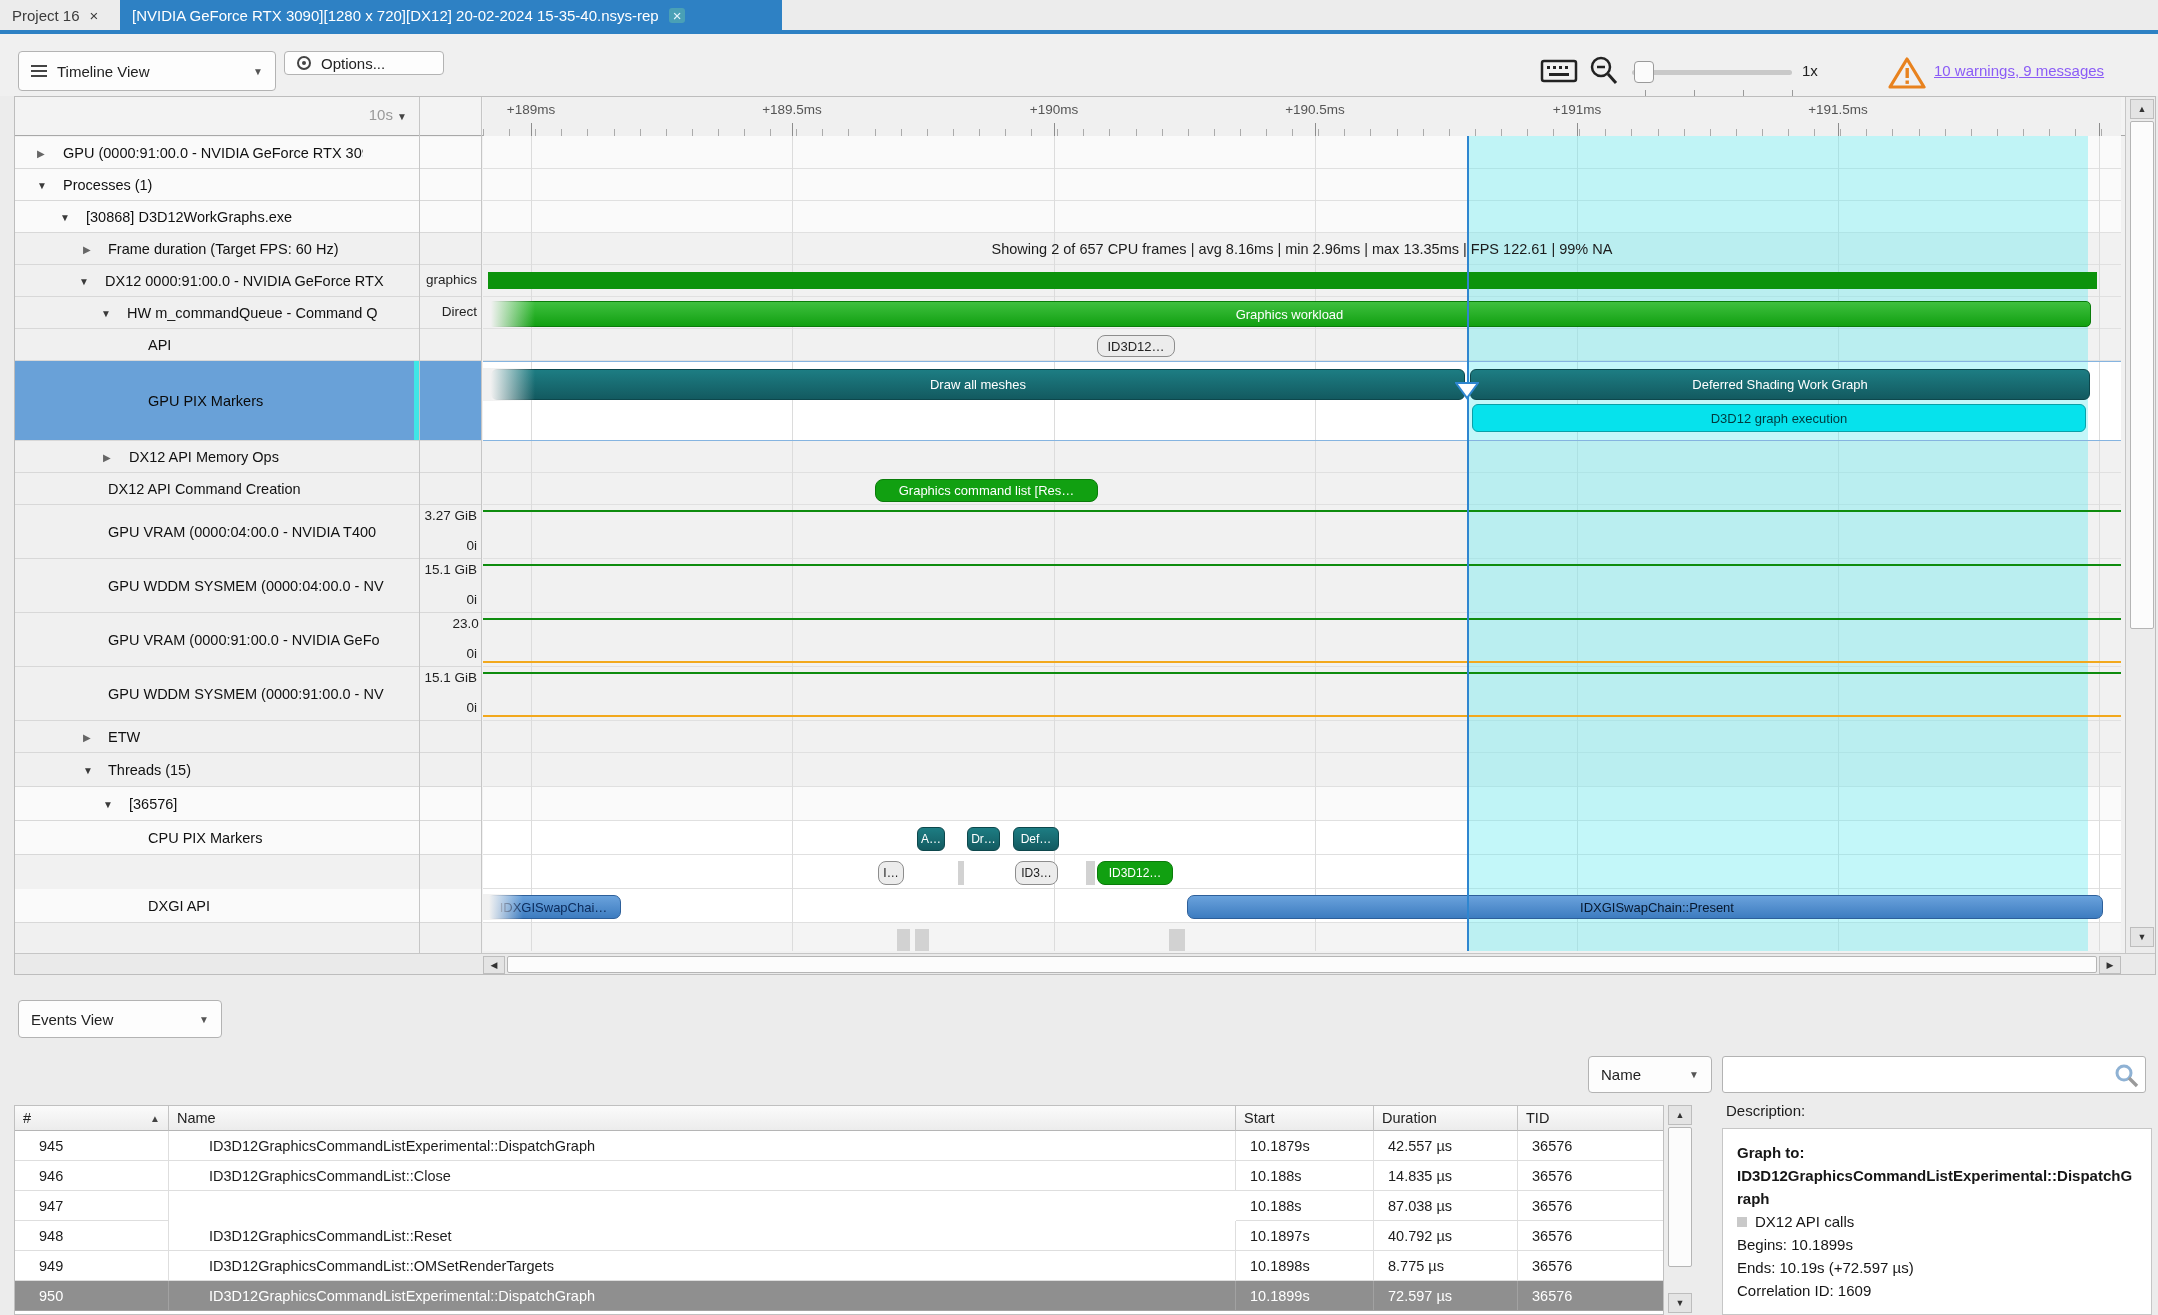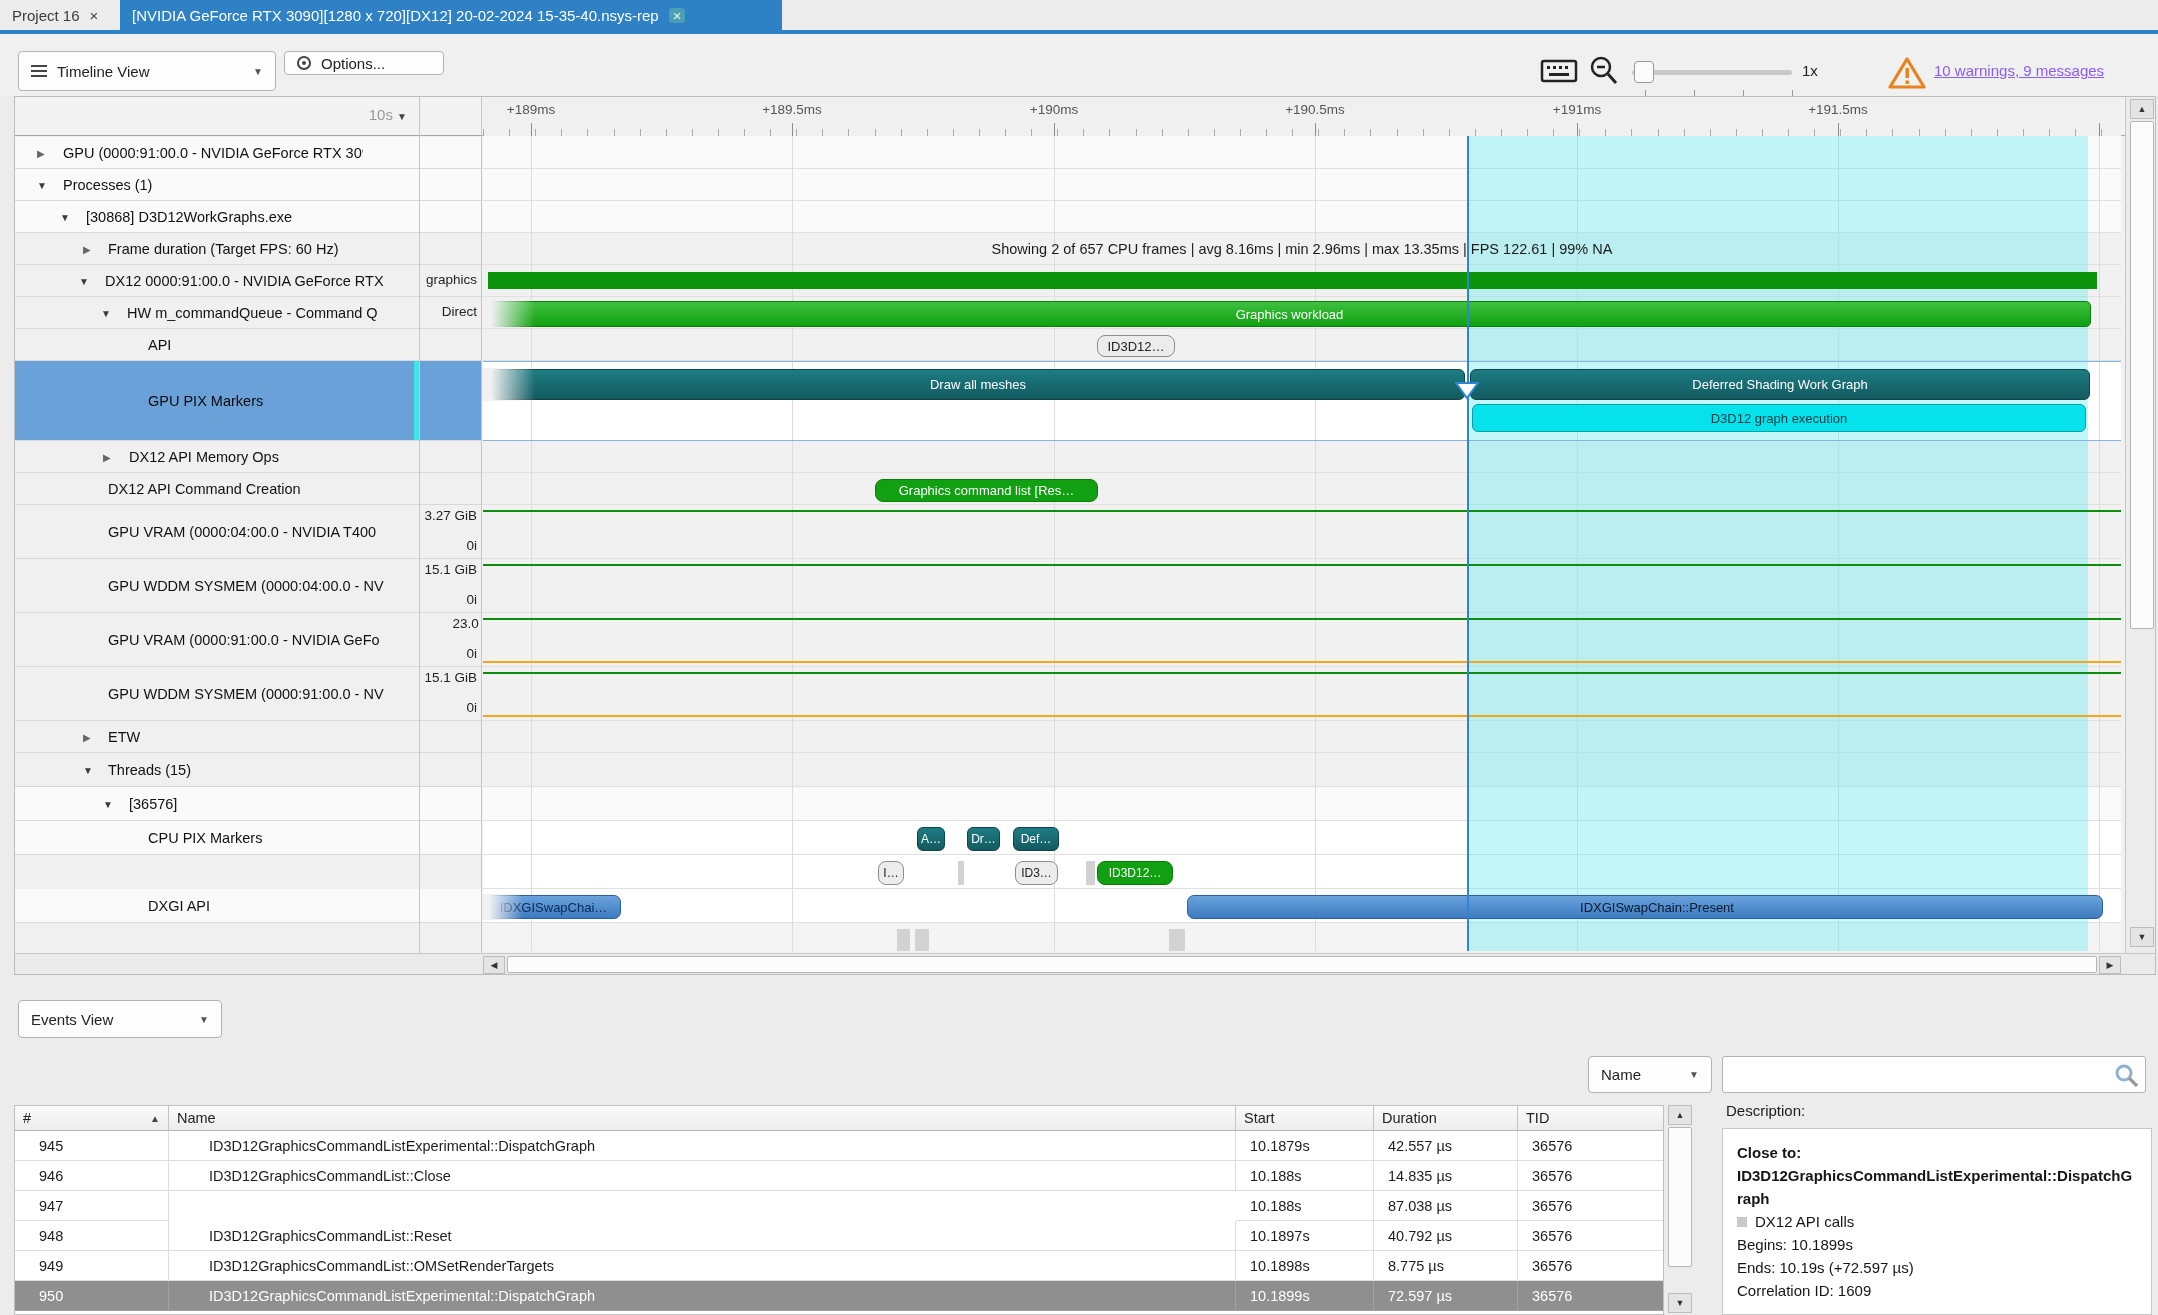--- a/index.html
+++ b/index.html
@@ -489,21 +489,21 @@
         <span>▲</span>
       </div>
     <div class="sb-thumb" style="left:2px;top:22px;width:24px;height:140px;"></div>
     <div class="sb-box" style="left:2px;top:188px;width:24px;height:20px;">
         <span>▼</span>
       </div>
   </div>
 
   <div id="desc-label">Description:</div>
   <div id="desc-box">
-    <div class="bold">Close to:</div>
+    <div class="bold">Graph to:</div>
     <div class="callee">ID3D12GraphicsCommandListExperimental::DispatchGraph</div>
     <div><span class="sq"></span><span>DX12 API calls</span></div>
     <div>Begins: 10.1899s</div>
     <div>Ends: 10.19s (+72.597 µs)</div>
     <div>Correlation ID: 1609</div>
   </div>
 
 </div>
 
 </body></html>

